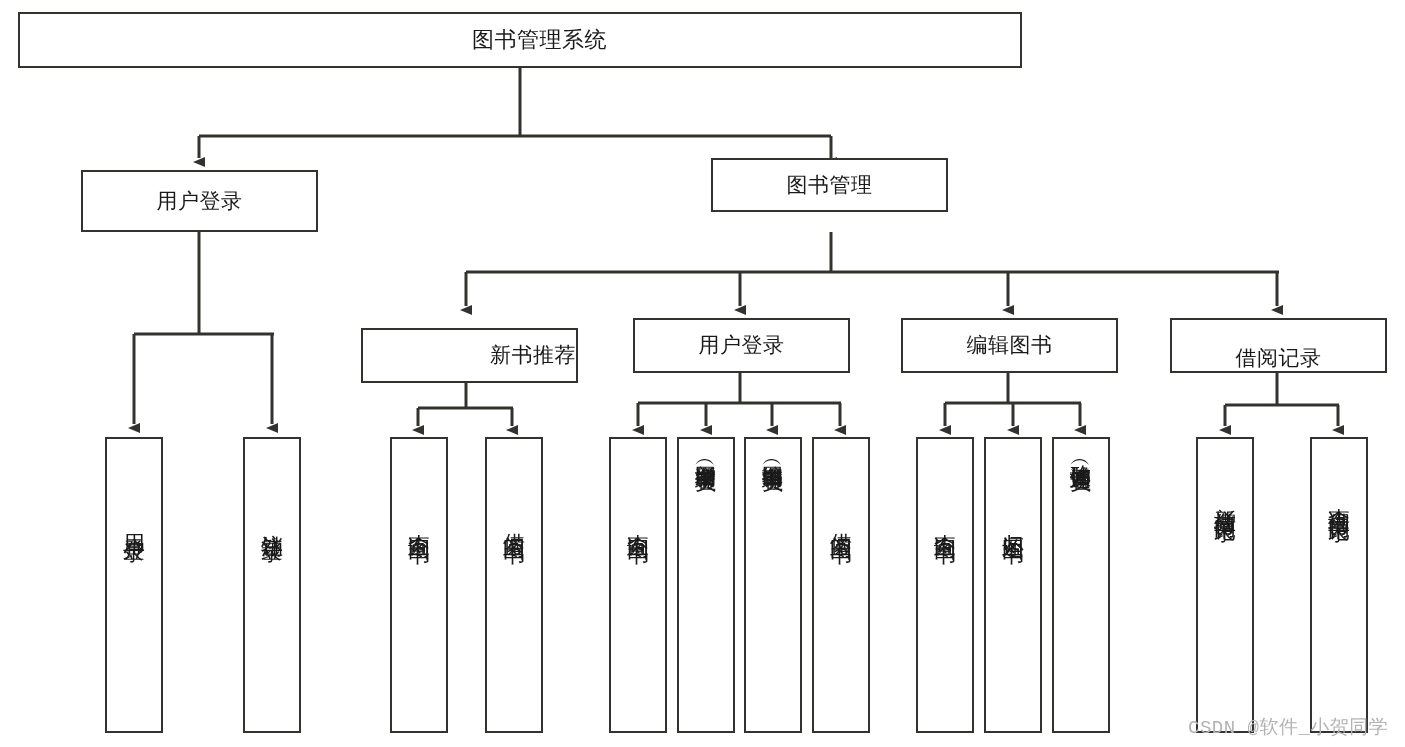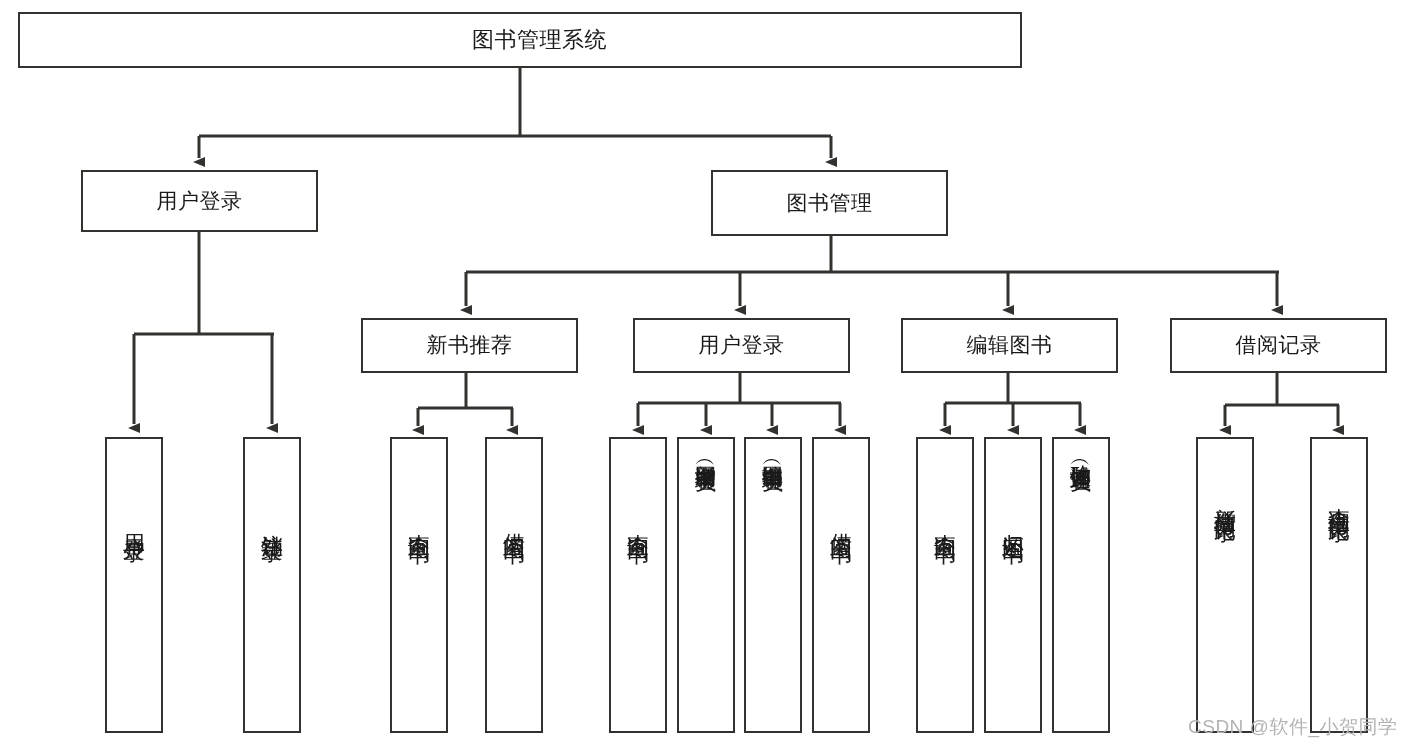--- a/index.html
+++ b/index.html
@@ -76,20 +76,21 @@
   }
   .watermark {
     position: absolute;
     left: 1188px;
     top: 714px;
     font-size: 19px;
     color: #b3b3b3;
     white-space: nowrap;
     z-index: 3;
     letter-spacing: 0.5px;
+    font-family: Liberation Mono, monospace;
   }
 </style>
 </head>
 <body>
 
 <div id="canvas">
 
   <svg id="connectors" viewBox="0 0 1405 747" xmlns="http://www.w3.org/2000/svg">
     <defs>
       <marker id="arrow" markerWidth="10" markerHeight="12" refX="1" refY="6" orient="auto" markerUnits="userSpaceOnUse">
@@ -142,34 +143,34 @@
     </g>
   </svg>
 
   <div class="node horiz root" style="left:18px; top:12px; width:1004px; height:56px;padding-left:39px;">
     <span class="lbl">图书管理系统</span>
   </div>
 
   <div class="node horiz" style="left:81px; top:170px; width:237px; height:62px;">
     <span class="lbl">用户登录</span>
   </div>
-  <div class="node horiz" style="left:711px; top:170px; width:237px; height:66px;">
+  <div class="node horiz" style="left:711px; top:158px; width:237px; height:54px;">
     <span class="lbl">图书管理</span>
   </div>
 
-  <div class="node horiz" style="left:361px; top:318px; width:217px; height:55px;">
+  <div class="node horiz" style="left:361px; top:328px; width:217px; height:55px;justify-content:flex-end;">
     <span class="lbl">新书推荐</span>
   </div>
   <div class="node horiz" style="left:633px; top:318px; width:217px; height:55px;">
     <span class="lbl">用户登录</span>
   </div>
   <div class="node horiz" style="left:901px; top:318px; width:217px; height:55px;">
     <span class="lbl">编辑图书</span>
   </div>
-  <div class="node horiz" style="left:1170px; top:318px; width:217px; height:55px;">
+  <div class="node horiz" style="left:1170px; top:318px; width:217px; height:55px;align-items:flex-end;">
     <span class="lbl">借阅记录</span>
   </div>
 
   <div class="node vert mid" style="left:105px; top:437px; width:58px; height:296px;">
     <span class="lbl">用户登录</span>
   </div>
   <div class="node vert mid" style="left:243px; top:437px; width:58px; height:296px;">
     <span class="lbl">注销登录</span>
   </div>
 

